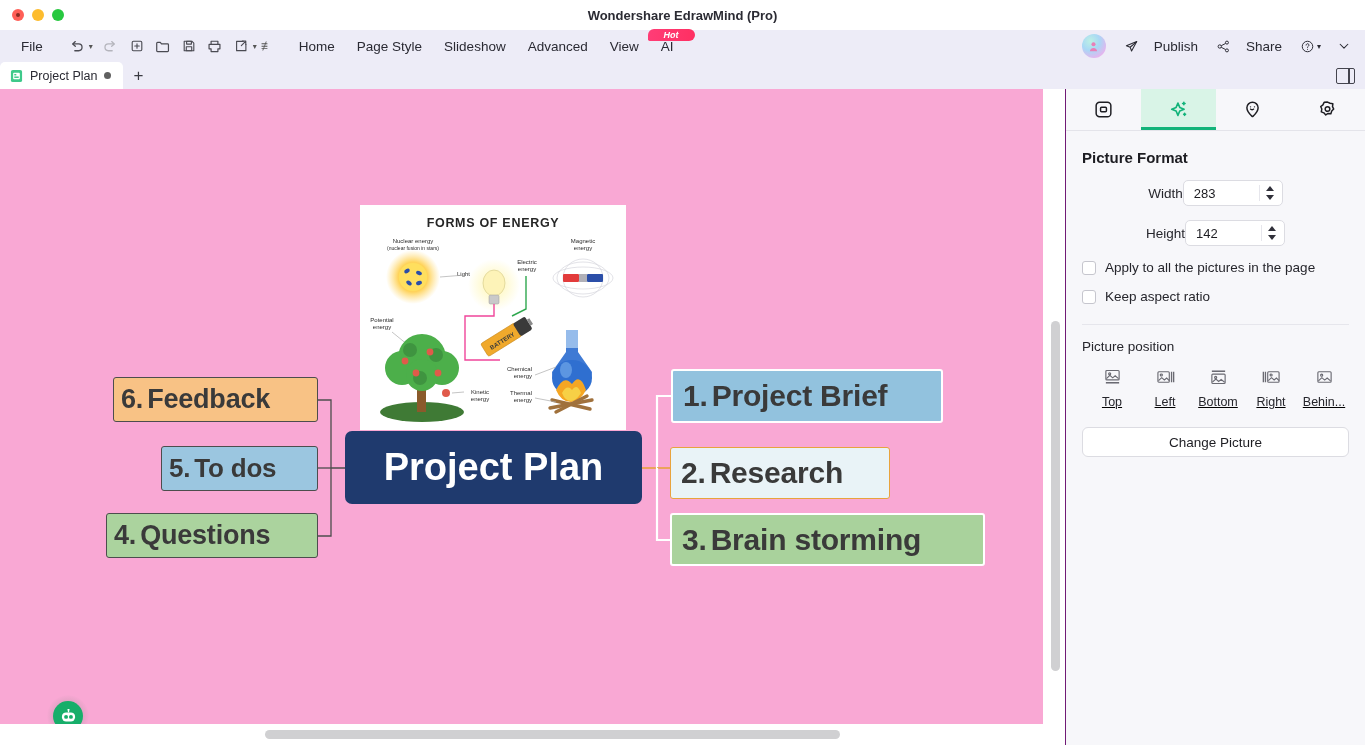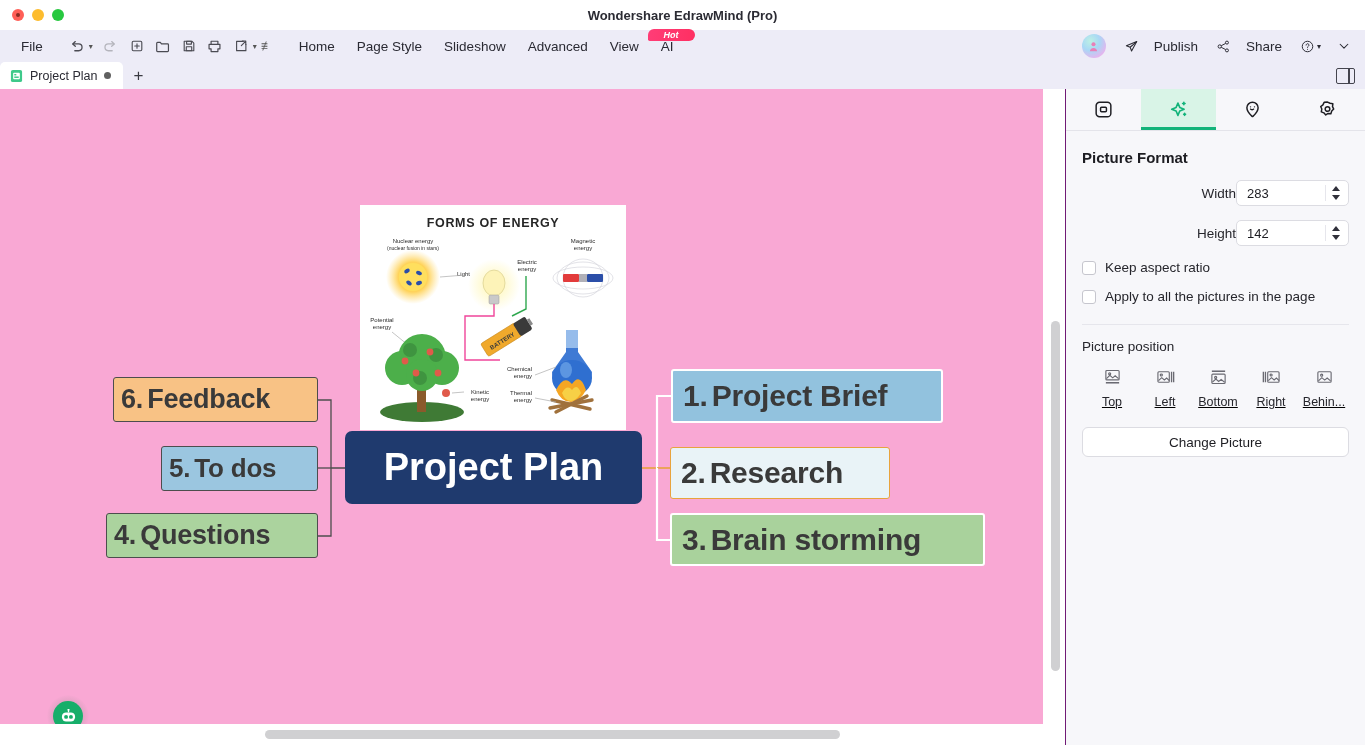--- a/index.html
+++ b/index.html
@@ -194,26 +194,26 @@
     cursor:default; position:relative;
   }
   .rtab.active{ background:#d9f4e7; }
   .rtab.active::after{
     content:""; position:absolute; left:0; right:0; bottom:0; height:3px; background:#12b37a;
   }
   .panel-title{
     font-size:15px; font-weight:bold; color:#1d1d22; padding:18px 16px 14px 16px;
   }
   .field-row{
-    display:flex; align-items:center; justify-content:flex-end;
+    display:flex; align-items:center; justify-content:center;
     padding:0 16px; margin-bottom:14px;
   }
   .field-label{ font-size:13.5px; color:#26262c; }
   .spinner{
-    width:113px; height:26px; background:#fff; border:1px solid #dcdce2;
+    width:100px; height:26px; background:#fff; border:1px solid #dcdce2;
     border-radius:5px; display:flex; align-items:center; position:relative;
   }
   .spinner input{
     border:0; outline:0; width:66px; height:24px; font-size:13px; color:#1d1d22;
     padding-left:10px; background:transparent; font-family:"Liberation Sans", sans-serif;
   }
   .spin-div{ position:absolute; right:22px; top:4px; bottom:4px; width:1px; background:#e6e6ec; }
   .spin-arrows{
     position:absolute; right:6px; top:0; bottom:0; width:12px;
     display:flex; flex-direction:column; align-items:center; justify-content:center; gap:4px;
@@ -599,26 +599,26 @@
         <span class="spin-div"></span>
         <span class="spin-arrows">
           <span class="spin-up"></span>
           <span class="spin-dn"></span>
         </span>
       </span>
     </div>
 
     <div class="chk-row">
       <span class="chk"></span>
-      <span class="chk-label">Keep aspect ratio</span>
+      <span class="chk-label">Apply to all the pictures in the page</span>
     </div>
 
     <div class="chk-row">
       <span class="chk"></span>
-      <span class="chk-label">Apply to all the pictures in the page</span>
+      <span class="chk-label">Keep aspect ratio</span>
     </div>
 
     <div class="panel-div"></div>
 
     <div class="section-label">Picture position</div>
 
     <div class="pos-row">
       <div class="pos-item">
         <svg width="19" height="18" viewBox="0 0 20 19" fill="none" stroke="#6a6a72" stroke-width="1.2">
           <rect x="3" y="2.6" width="14" height="10" rx="1"></rect>

